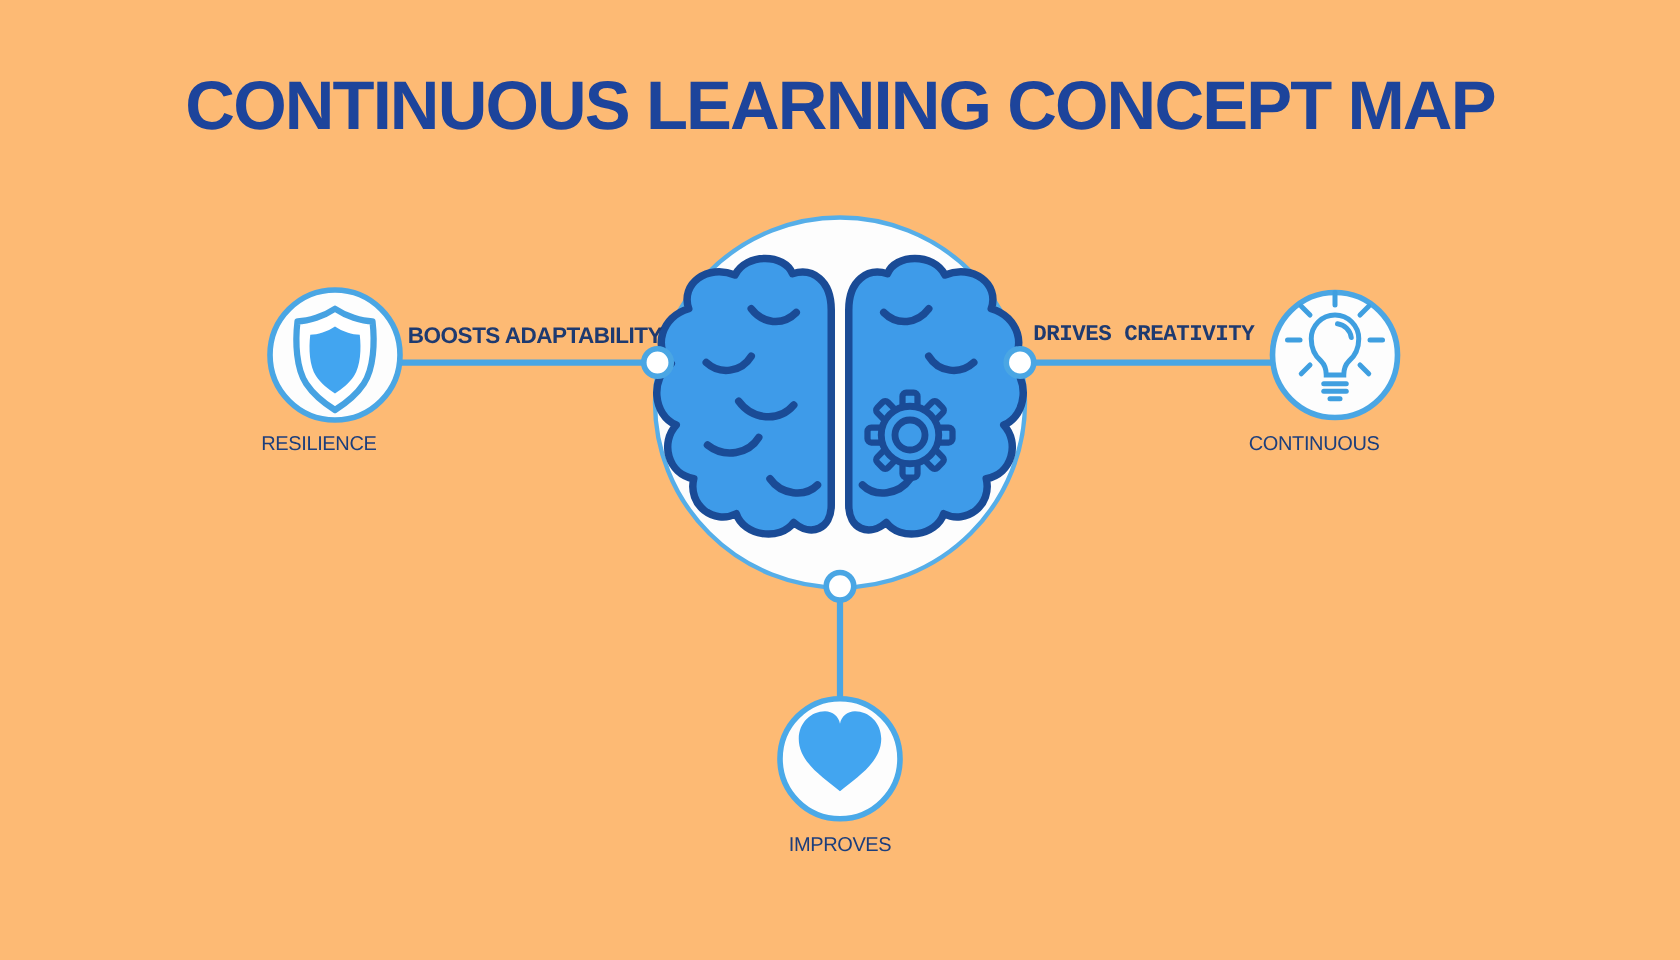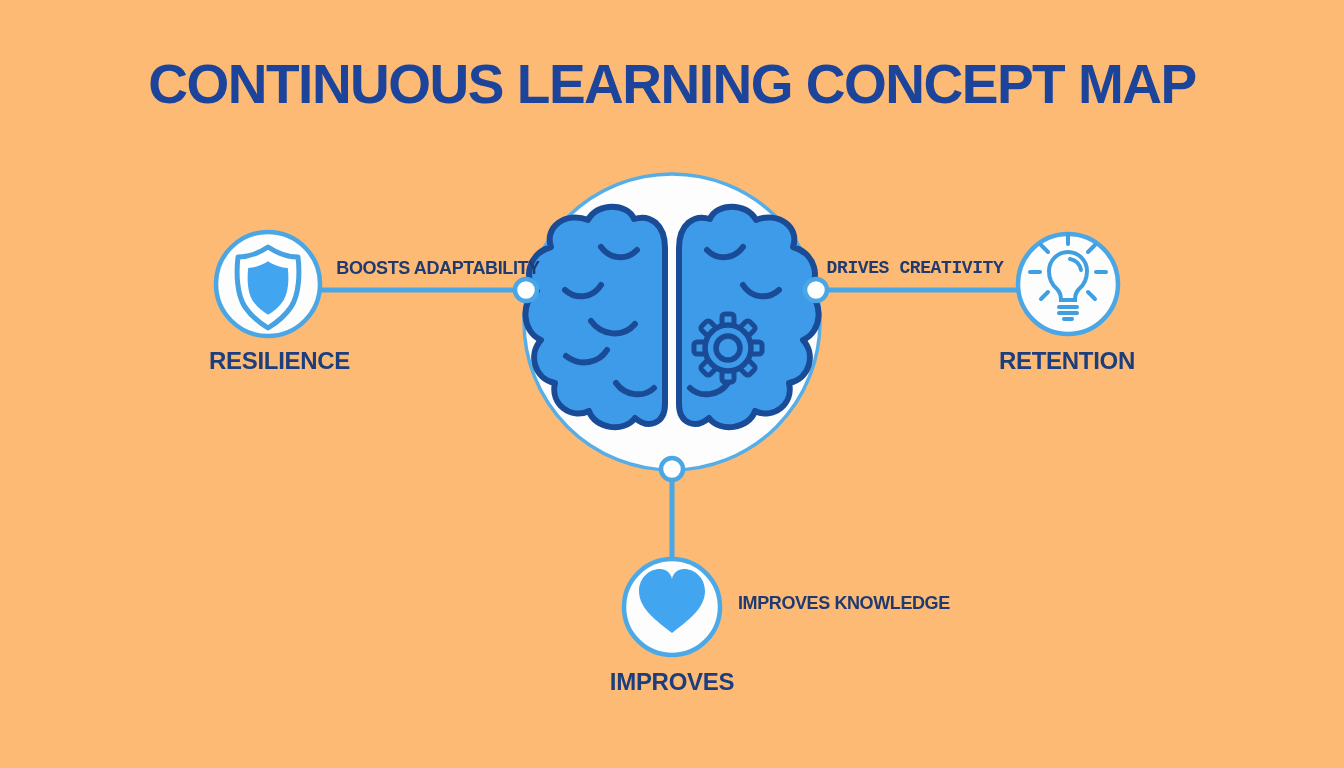--- a/index.html
+++ b/index.html
@@ -14,32 +14,32 @@
   }
   .svg-layer{position:absolute;left:0;top:0;width:1344px;height:768px;}
   .page-title{
     position:absolute;left:0;top:52px;width:1344px;
     text-align:center;
     font-size:55px;font-weight:bold;letter-spacing:-1.5px;
     color:#1d449b;white-space:nowrap;
   }
   .node-label{
     position:absolute;
-    font-size:24px;font-weight:bold;letter-spacing:-0.3px;
+    font-size:16px;font-weight:normal;letter-spacing:-0.3px;
     color:#1c3e7c;white-space:nowrap;text-align:right;
   }
   .node-label.resilience{left:209px;top:347px;}
   .node-label.innovation{left:999px;top:347px;}
   .node-label.retention{left:672px;top:668px;transform:translateX(-50%);}
   .edge-label{
     position:absolute;transform:translateX(-50%);
     font-size:18px;font-weight:bold;letter-spacing:-0.4px;
     color:#1e3a70;white-space:nowrap;
   }
-  .edge-label.left{left:428px;top:258px;margin-left:10px;}
+  .edge-label.left{left:428px;top:258px;}
   .edge-label.right{left:915px;top:258px;font-family:Liberation Mono, monospace;}
   .edge-label.bottom{left:832px;top:593px;transform:none;left:738px;}
 </style>
 </head>
 <body>
 
 <div class="canvas">
 
   <svg class="svg-layer" viewBox="0 0 1344 768">
 
@@ -145,19 +145,18 @@
       <circle cx="526" cy="290" r="11"></circle>
       <circle cx="816" cy="290" r="11"></circle>
       <circle cx="672" cy="469" r="11"></circle>
     </g>
   </svg>
 
   <div class="page-title">CONTINUOUS LEARNING CONCEPT MAP</div>
 
   <div class="edge-label left">BOOSTS ADAPTABILITY</div>
   <div class="edge-label right">DRIVES CREATIVITY</div>
-  <div class="edge-label bottom">IMPROVES KNOWLEDGE</div>
 
   <div class="node-label resilience">RESILIENCE</div>
-  <div class="node-label innovation">RETENTION</div>
+  <div class="node-label innovation">CONTINUOUS</div>
   <div class="node-label retention">IMPROVES</div>
 
 </div>
 
 </body></html>

